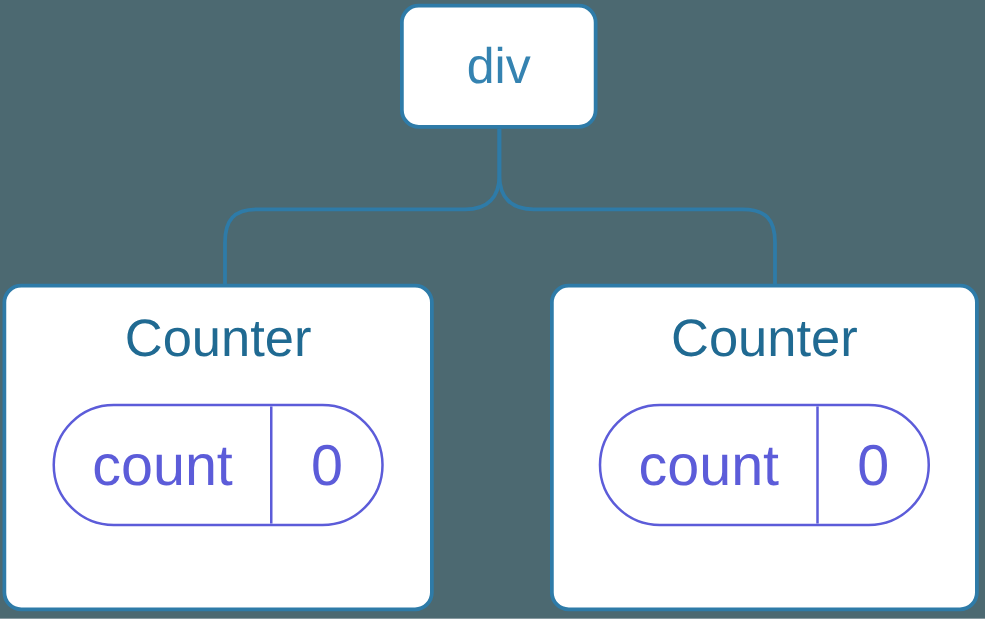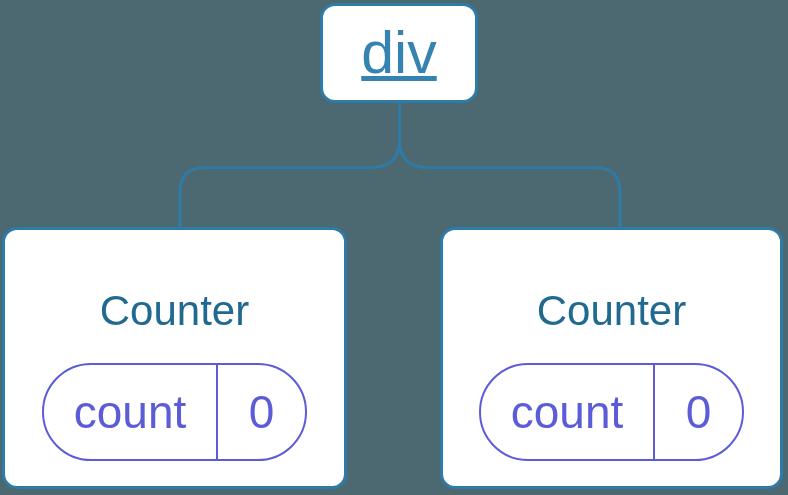--- a/index.html
+++ b/index.html
@@ -31,36 +31,35 @@
     position:absolute;
     left:320px;top:3px;
     width:158px;height:100px;
     background:var(--card-bg);
     border:3px solid var(--line);
     border-radius:15px;
     display:flex;align-items:center;justify-content:center;
   }
   .root-label{
     color:var(--node-label);
-    font-size:59px;
+    font-size:40px;
     font-weight:500;
     line-height:1;
-    text-decoration:underline;
   }
   .card{
     position:absolute;
     top:227px;
     height:262px;
     background:var(--card-bg);
     border:3px solid var(--line);
     border-radius:15px;
     display:flex;
     flex-direction:column;
     align-items:center;
-    padding-top:60px;
+    padding-top:20px;
   }
   .card-left{left:2px;width:345px;}
   .card-right{left:440px;width:343px;}
   .card-title{
     color:var(--title);
     font-size:42px;
     font-weight:500;
     line-height:42px;
   }
   .pill{

